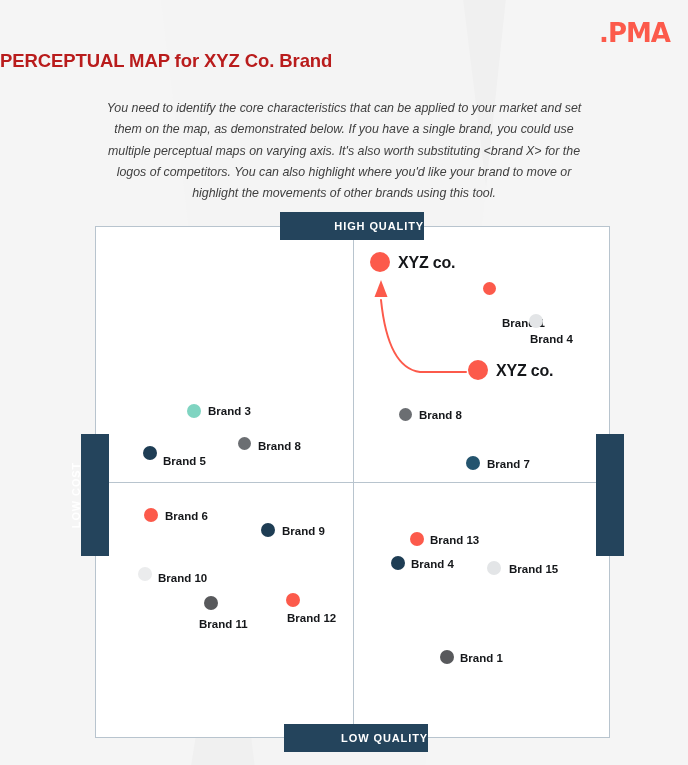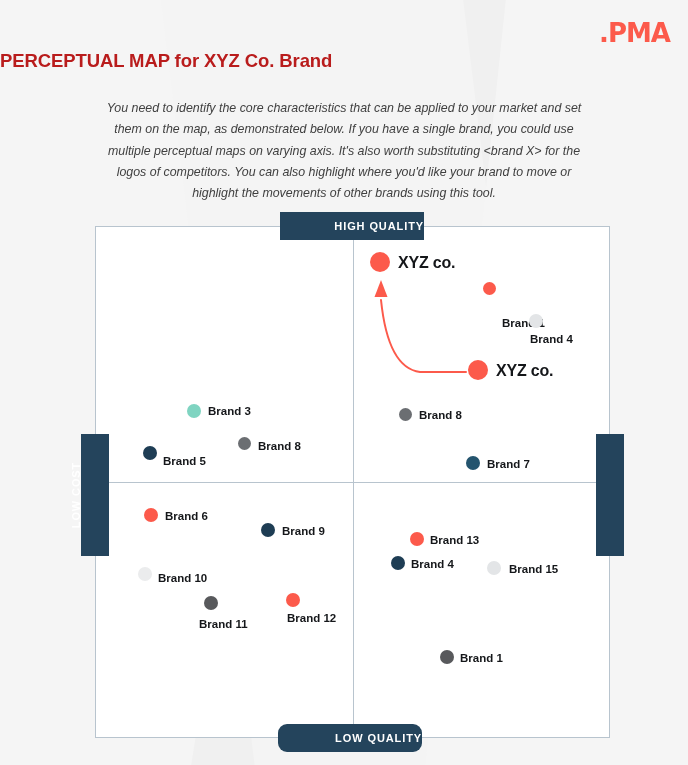--- a/index.html
+++ b/index.html
@@ -139,25 +139,24 @@
     justify-content: flex-end;
     z-index: 4;
   }
   .banner-top {
     left: 280px;
     top: 212px;
     width: 144px;
     height: 28px;
   }
   .banner-bottom {
-    left: 278px;
+    left: 284px;
     top: 724px;
     width: 144px;
     height: 28px;
-    border-radius: 9px;
   }
   .banner-left {
     left: 81px;
     top: 434px;
     width: 28px;
     height: 122px;
   }
   .banner-right {
     left: 596px;
     top: 434px;

